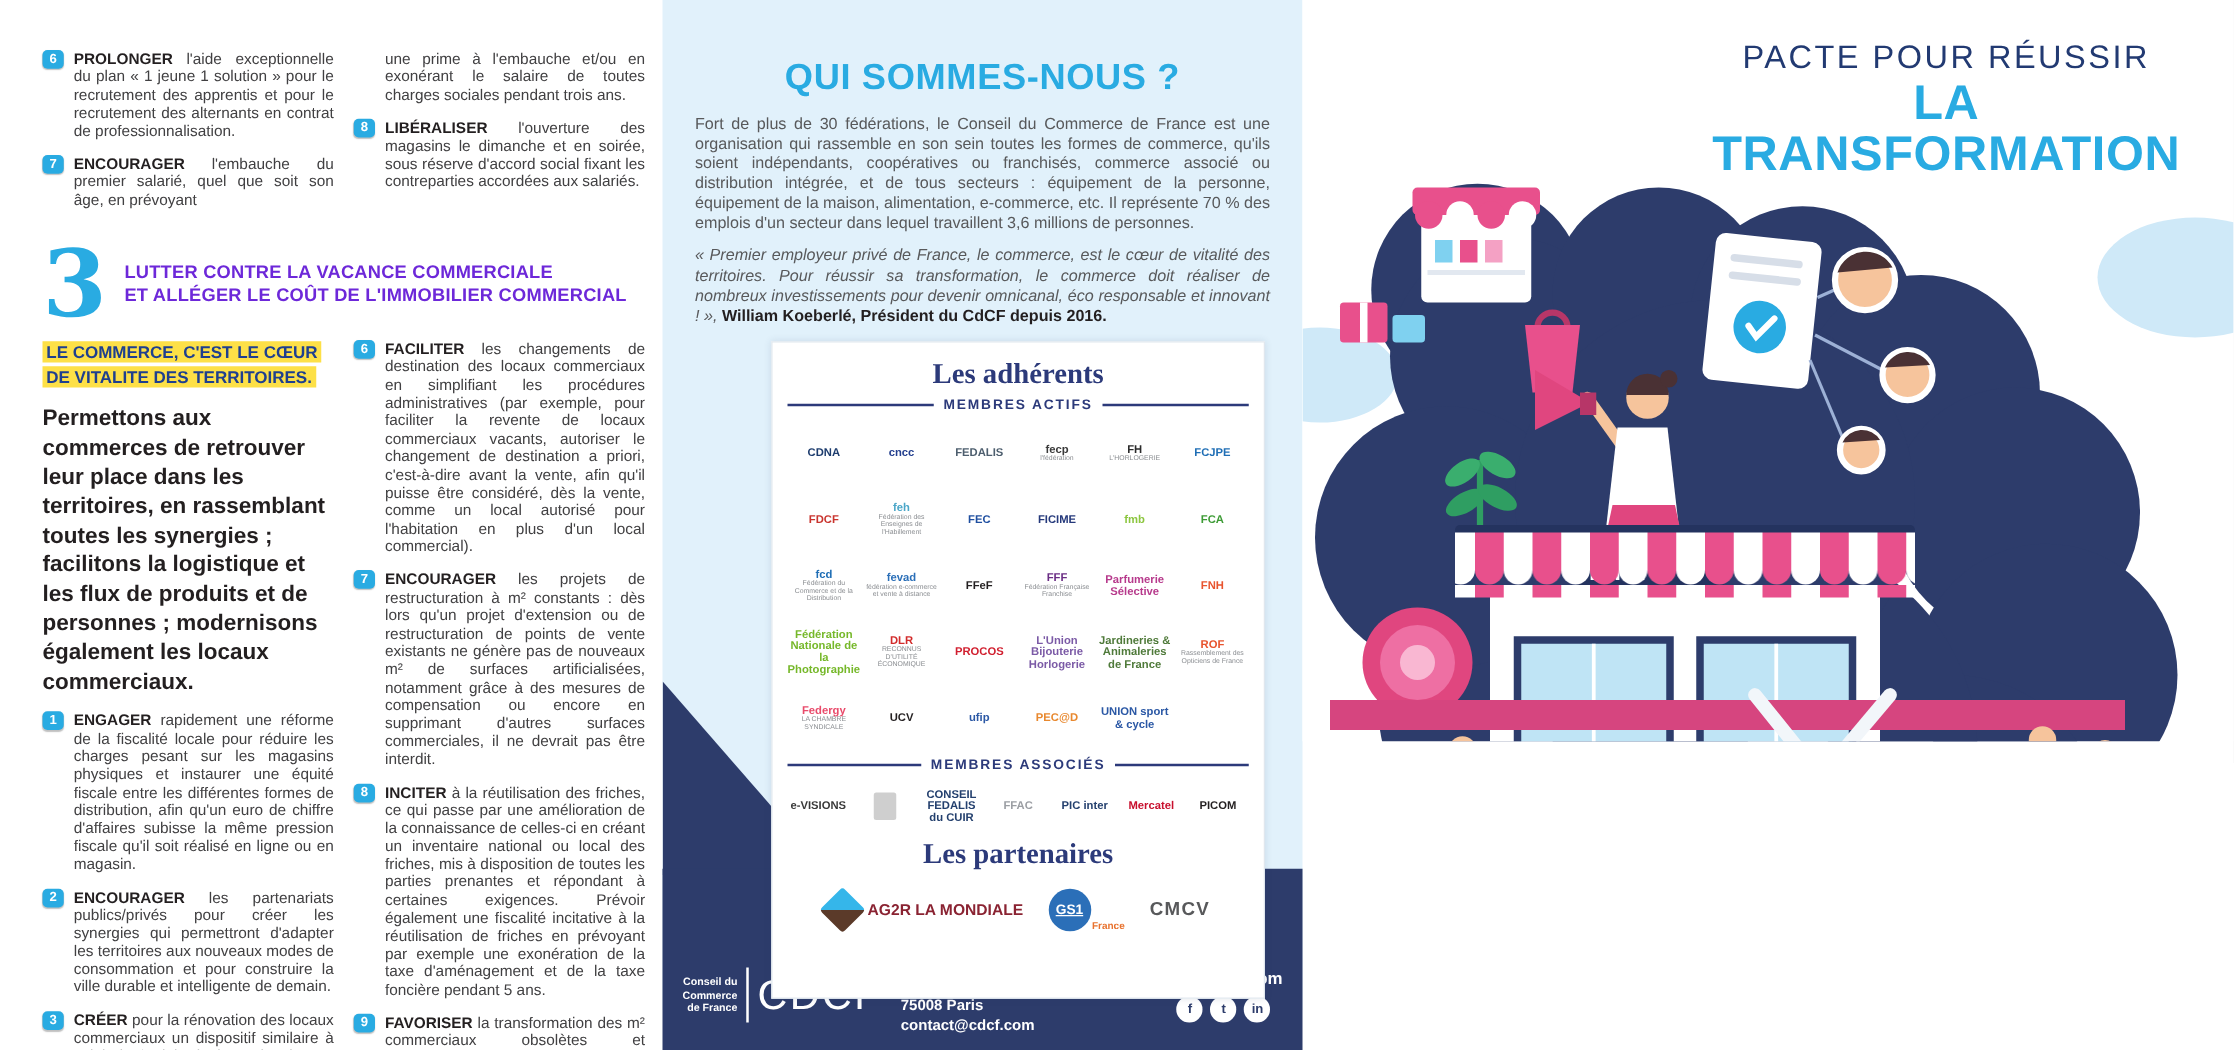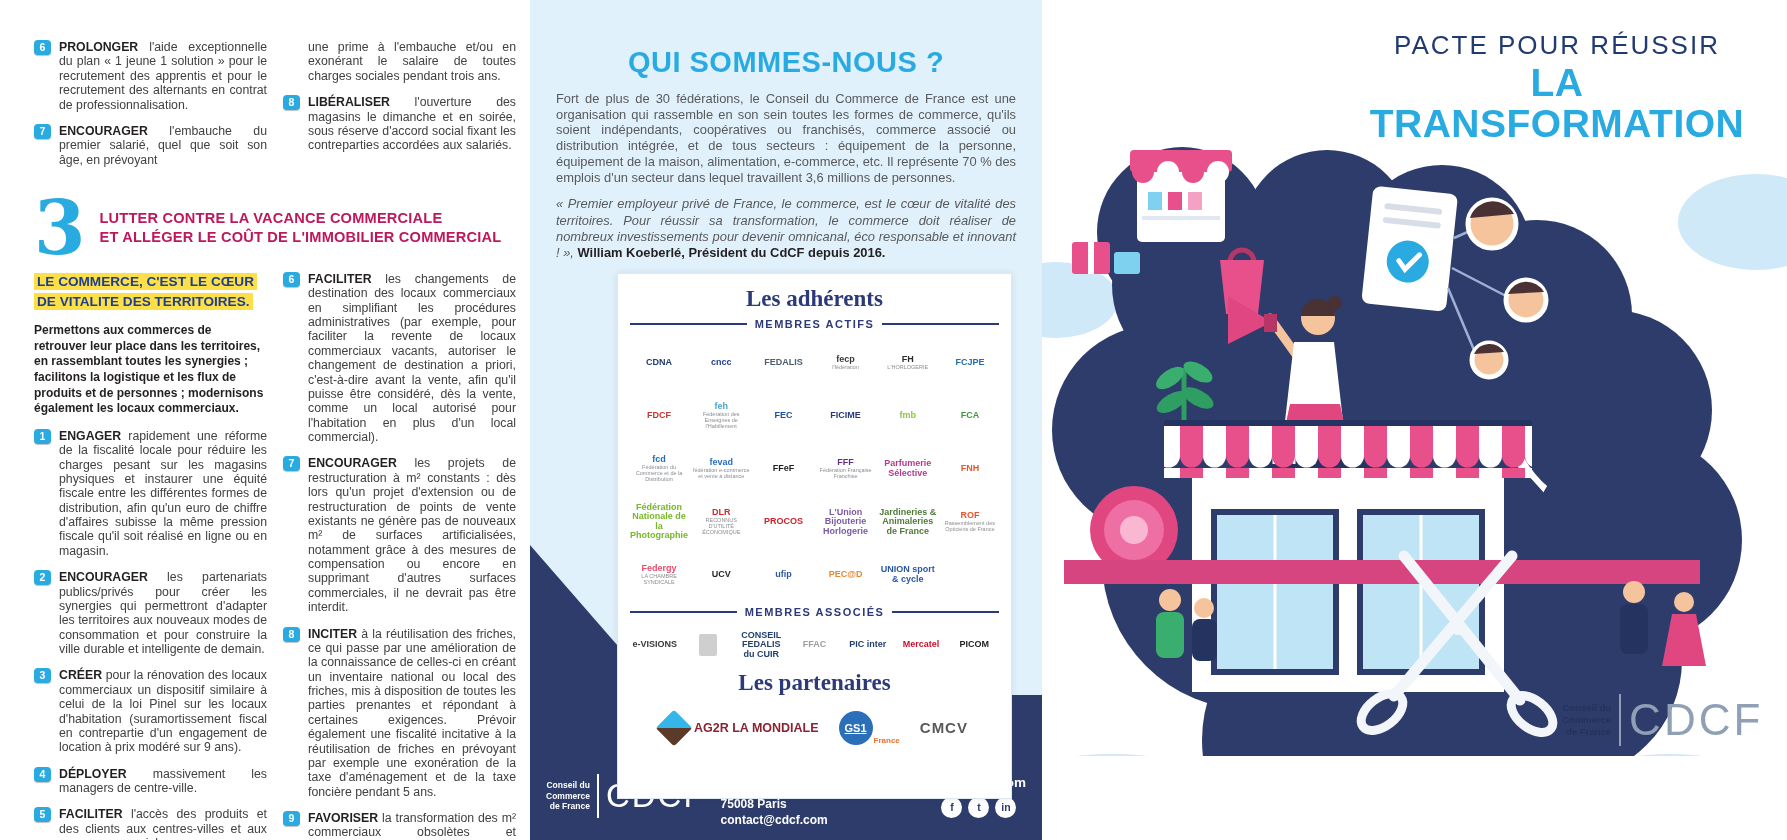--- a/index.html
+++ b/index.html
@@ -11,26 +11,26 @@
   .two-col{display:grid;grid-template-columns:1fr 1fr;column-gap:16px;}
   .item{position:relative;padding-left:25px;margin-bottom:12px;font-size:12.3px;line-height:1.17;
         text-align:justify;color:#414042;}
   .badge{position:absolute;left:0;top:0;width:17px;height:15px;background:#29abe2;border-radius:4px;
          color:#fff;font-weight:bold;font-size:10.5px;text-align:center;line-height:15px;
          box-shadow:0 1px 1px rgba(0,0,0,.25);}
   .kw{font-weight:bold;color:#231f20;}
   .cont{margin:0 0 12px 0;padding-left:25px;font-size:12.3px;line-height:1.17;text-align:justify;}
   .sec3{display:flex;align-items:center;gap:14px;margin:18px 0 12px 0;}
   .sec-num{font-size:74px;font-weight:bold;color:#29abe2;line-height:.85;font-family:"DejaVu Serif",serif;}
-  .sec3 h2{margin:0;font-size:14.6px;line-height:1.3;color:#be185d;text-transform:uppercase;
+  .sec3 h2{margin:0;font-size:14.6px;line-height:1.3;color:#6d28d9;text-transform:uppercase;
            letter-spacing:.2px;font-weight:bold;}
   .hl{margin:0 0 12px 0;}
   .hl span{background:#fde047;color:#1e3f8f;font-weight:bold;font-size:13.6px;line-height:1.45;
            padding:1px 3px;box-decoration-break:clone;-webkit-box-decoration-break:clone;}
-  .intro{margin:0 0 12px 0;font-size:12px;font-weight:bold;color:#231f20;line-height:1.3;}
+  .intro{margin:0 0 12px 0;font-size:18px;font-weight:bold;color:#231f20;line-height:1.3;}
   
   .panel-mid{position:absolute;left:530px;top:0;width:512px;height:808px;background:#e1f1fb;
              box-sizing:border-box;padding:16px 26px;}
   .mid-wedge{position:absolute;left:0;top:545px;width:135px;height:155px;background:#2d3c6b;
              clip-path:polygon(0 0,100% 100%,0 100%);}
   .mid-footer-bg{position:absolute;left:0;top:695px;width:512px;height:145px;background:#2d3c6b;}
   .panel-mid h1{margin:30px 0 12px 0;text-align:center;color:#29abe2;font-size:29px;letter-spacing:.5px;
                 font-weight:bold;}
   .mid-p{margin:0 0 11px 0;font-size:12.9px;line-height:1.22;color:#58595b;text-align:justify;}
   .mid-quote{margin:0;font-size:12.9px;line-height:1.25;color:#58595b;text-align:justify;}
@@ -68,21 +68,21 @@
   .org-small{font-size:8.5px;line-height:1.25;text-align:right;font-weight:bold;}
   .cdcf-rule{width:2px;height:44px;background:#fff;}
   .cdcf-big{font-size:33px;letter-spacing:2px;font-weight:normal;font-family:"Liberation Sans",sans-serif;}
   .addr{font-size:12px;font-weight:bold;line-height:1.35;}
   .mid-right{margin-left:auto;text-align:center;}
   .website{font-size:13.5px;font-weight:bold;}
   .socials{display:flex;gap:6px;justify-content:center;margin-top:7px;}
   .soc{width:21px;height:21px;border-radius:50%;background:#fff;color:#2d3c6b;font-weight:bold;
        font-size:10.5px;display:flex;align-items:center;justify-content:center;cursor:pointer;}
   
-  .panel-right{position:absolute;left:1042px;top:0;width:745px;height:756px;background:#fff;overflow:hidden;}
+  .panel-right{position:absolute;left:1042px;top:0;width:745px;height:593px;background:#fff;overflow:hidden;}
   .rp-title{position:absolute;left:300px;top:30px;width:430px;text-align:center;z-index:3;}
   .rp-kicker{font-size:26px;color:#223a72;letter-spacing:2px;font-weight:500;margin:0;}
   .rp-main{font-size:39px;line-height:1.04;color:#29abe2;font-weight:bold;margin:2px 0 0 0;letter-spacing:.5px;}
   .rp-illu{position:absolute;left:0;top:0;width:745px;height:840px;}
   .rp-logo{position:absolute;left:520px;top:694px;width:215px;display:flex;align-items:center;gap:8px;z-index:3;}
   .rp-org{font-size:9.5px;line-height:1.25;text-align:right;color:#22335f;font-weight:bold;}
   .rp-rule{width:2px;height:52px;background:#8fa0b4;}
   .rp-cdcf{font-size:44px;letter-spacing:3px;color:#8fa0b4;font-weight:normal;}
 </style>
 </head>

